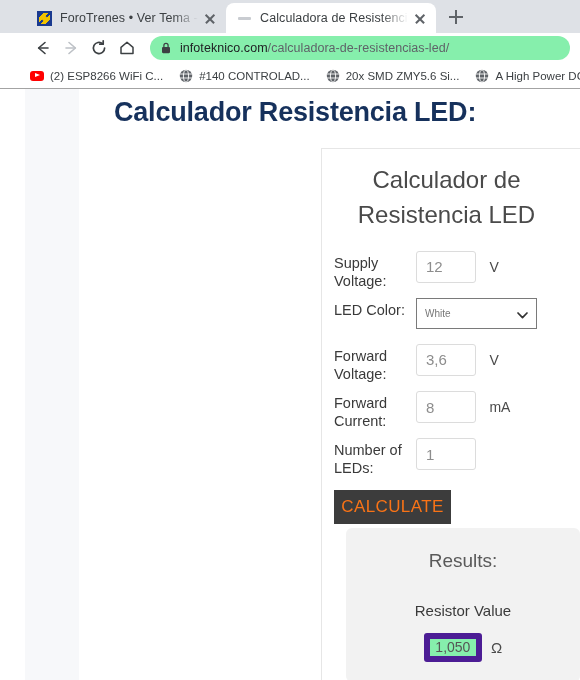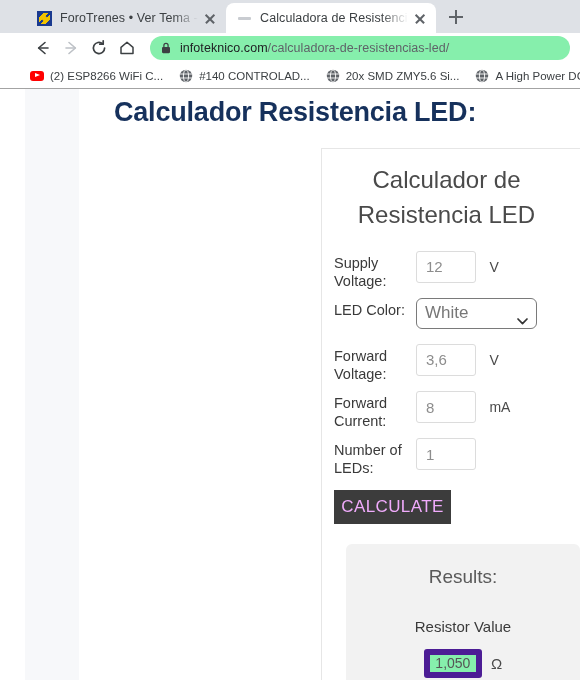--- a/index.html
+++ b/index.html
@@ -263,42 +263,42 @@
     color: #4a4a4a;
     margin-left: 9px;
     line-height: 32px;
     display: inline-block;
     vertical-align: top;
   }
   .selbox {
     width: 121px;
     height: 31px;
     border: 1px solid #7a7a7a;
-    border-radius: 6px;
-    background: #ffffff;
-    font-size: 17px;
+    border-radius: 0;
+    background: #ffffff;
+    font-size: 10px;
     color: #777777;
     padding: 0 8px;
     display: flex;
     align-items: center;
     justify-content: space-between;
     position: relative;
   }
   .chev {
     width: 11px; height: 7px;
     flex: 0 0 11px;
   }
 
   .calc-btn {
     margin-top: 12px;
-    margin-bottom: 20px;
+    margin-bottom: 4px;
     height: 34px;
     width: 117px;
     background: #3c3c3c;
-    color: #f0abfc;
+    color: #f97316;
     border: none;
     font-size: 17px;
     letter-spacing: 0.4px;
     font-family: "Liberation Sans", sans-serif;
     display: flex;
     align-items: center;
     justify-content: center;
   }
 
   .results-panel {

